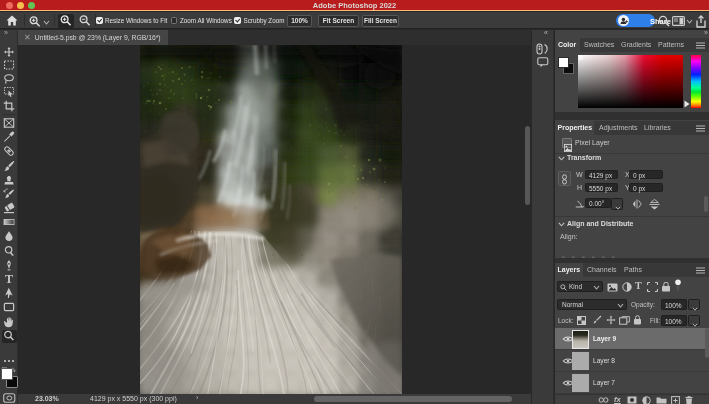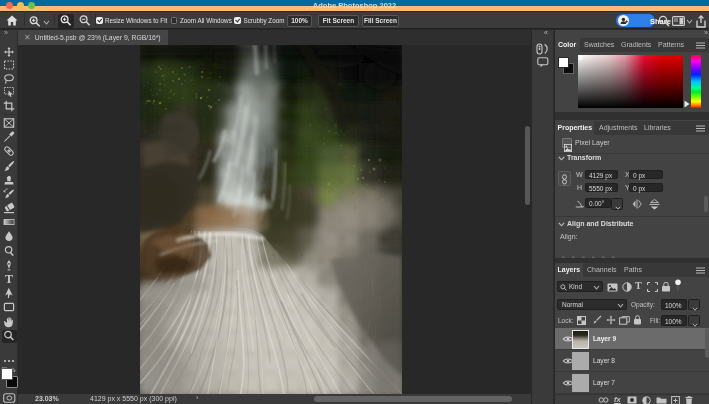--- a/index.html
+++ b/index.html
@@ -3,21 +3,21 @@
 <meta charset="utf-8">
 <style>
   * { margin:0; padding:0; box-sizing:border-box; }
   html,body { width:709px; height:404px; overflow:hidden; background:#282828;
     font-family:"Liberation Sans", sans-serif; }
   .abs { position:absolute; }
   #app { position:relative; width:709px; height:404px; }
 
   
   #titlebar { position:absolute; left:0; top:0; width:709px; height:11px;
-    background:#0369a1; border-bottom:5px solid #fdba74; }
+    background:#b91c1c; border-bottom:1px solid #fdba74; }
   .light { position:absolute; top:2px; width:7px; height:7px; border-radius:50%; }
   #titlebar .t { position:absolute; top:1px; left:0; width:709px; text-align:center;
     font-size:7.5px; font-weight:bold; color:#dadada; letter-spacing:0px; }
 
   
   #optbar { position:absolute; left:0; top:12px; width:709px; height:17px;
     background:#3b3b3b; border-bottom:1px solid #232323; }
   .vsep { position:absolute; top:2px; width:1px; height:12px; background:#2d2d2d; }
   .optlbl { position:absolute; top:5px; font-size:6.3px; color:#e2e2e2; white-space:nowrap; }
   .cb { position:absolute; top:5px; width:6.5px; height:6.5px; border-radius:1.5px;

